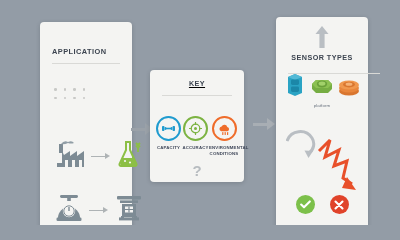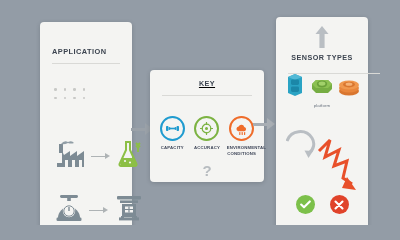--- a/index.html
+++ b/index.html
@@ -13,21 +13,21 @@
 
   
   .card{
     position:absolute;
     background:#f4f4f2;
     border-radius:4px;
     box-shadow:0 1px 4px rgba(40,48,56,.22);
     text-decoration:underline;
   }
   #card-app{left:40px;top:22px;width:92px;height:215px;}
-  #card-key{left:150px;top:70px;width:114px;height:112px;}
+  #card-key{left:150px;top:70px;width:94px;height:112px;}
   #card-sensor{left:276px;top:17px;width:92px;height:220px;}
 
   .card-title{
     text-align:center;
     font-size:7.2px;font-weight:bold;letter-spacing:.45px;
     color:#3c4450;line-height:1.45;
     text-transform:uppercase;
   }
   #card-app .card-title{text-align:left;padding:0 12px;font-size:7.4px;line-height:1.5;}
   .rule{height:1px;background:#d9d9d6;margin:6px 12px 0 12px;}

